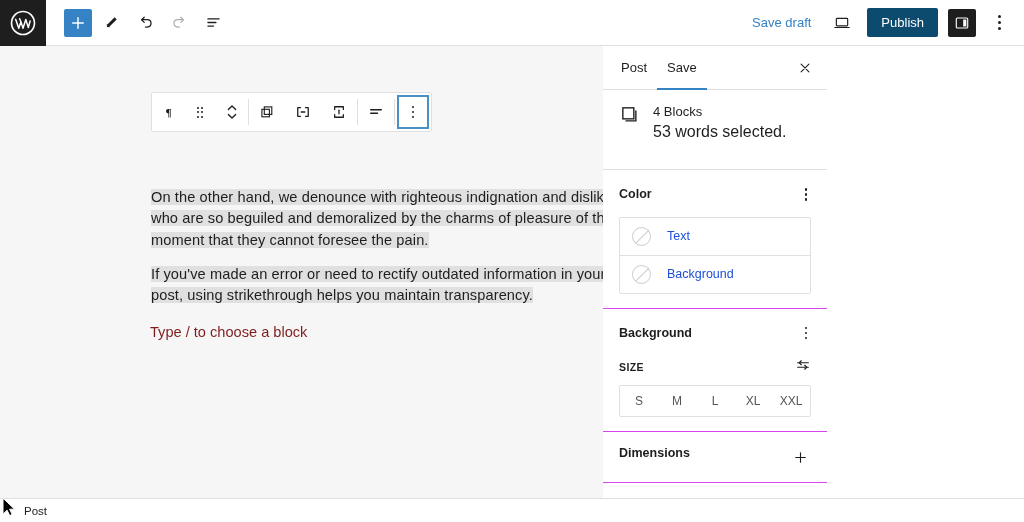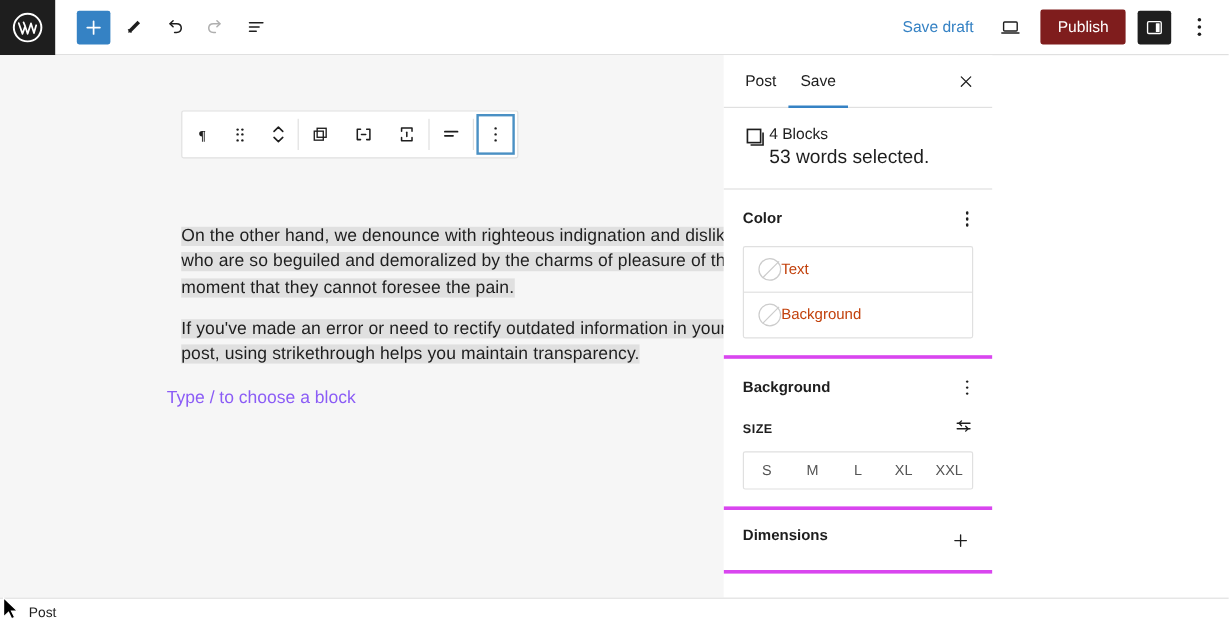--- a/index.html
+++ b/index.html
@@ -31,21 +31,21 @@
   }
   .tb-btn.primary { background: #3582c4; width: 28px; height: 28px; border-radius: 2px; }
   .tb-btn.disabled { opacity: .35; }
   .tb-spacer { flex: 1 1 auto; }
   .tb-right { display: flex; align-items: center; gap: 10px; padding-right: 12px; }
   .save-draft {
     color: #3582c4; font-size: 13px; cursor: pointer; background: none;
     border: none; padding: 4px 6px; font-family: inherit;
   }
   .publish-btn {
-    background: #7f1d1d; color: #fff; font-size: 13px; border: none;
+    background: #0c4a6e; color: #fff; font-size: 13px; border: none;
     border-radius: 2px; padding: 7px 14px; cursor: pointer; font-family: inherit;
   }
   .dark-sq {
     width: 28px; height: 28px; background: #1e1e1e; border-radius: 2px;
     display: flex; align-items: center; justify-content: center; cursor: pointer;
   }
   .kebab {
     width: 26px; height: 30px; display: flex; flex-direction: column;
     align-items: center; justify-content: center; gap: 3px; cursor: pointer;
   }
@@ -86,22 +86,22 @@
   
   .para {
     position: absolute; left: 151px; width: 496px;
     font-size: 14.6px; line-height: 21.3px; color: #1e1e1e;
     letter-spacing: .1px;
   }
   .para span.sel { background: #e0e0e0; }
   #p1 { top: 141px; }
   #p2 { top: 218px; }
   .placeholder {
-    position: absolute; left: 139px; top: 276px; width: 480px;
-    font-size: 14.6px; line-height: 21px; color: #8b5cf6;
+    position: absolute; left: 150px; top: 276px; width: 480px;
+    font-size: 14.6px; line-height: 21px; color: #7f1d1d;
   }
 
   
   .sidebar {
     position: absolute; top: 46px; right: 0; width: 224px; height: 452px;
     background: #fff; overflow: hidden;
   }
   .sb-tabs {
     display: flex; align-items: center; height: 44px;
     border-bottom: 1px solid #e0e0e0; position: relative; padding: 0 8px;
@@ -110,37 +110,37 @@
     font-size: 13px; color: #1e1e1e; padding: 0 10px; height: 44px;
     line-height: 44px; cursor: pointer; background: none; border: none;
     font-family: inherit;
   }
   .sb-tab.active { box-shadow: inset 0 -2px 0 #3582c4; font-weight: 400; }
   .sb-close {
     position: absolute; right: 12px; top: 12px; width: 20px; height: 20px;
     cursor: pointer; display: flex; align-items: center; justify-content: center;
   }
   .sb-info {
-    display: flex; align-items: flex-start; gap: 0;
-    padding: 14px 16px 16px 16px; border-bottom: 1px solid #e0e0e0;
+    display: flex; align-items: flex-start; gap: 12px;
+    padding: 14px 16px 28px 16px; border-bottom: 1px solid #e0e0e0;
   }
   .sb-info-text { display: flex; flex-direction: column; gap: 4px; }
   .sb-count { font-size: 13px; color: #1e1e1e; }
   .sb-words { font-size: 16px; color: #1e1e1e; }
   .sb-section {
-    padding: 14px 16px; border-bottom: 3px solid #d946ef;
+    padding: 14px 16px; border-bottom: 1px solid #d946ef;
   }
   .sb-sec-head { display: flex; align-items: center; justify-content: space-between; }
   .sb-sec-title { font-size: 12.5px; font-weight: bold; color: #1e1e1e; }
   .sb-kebab { display: flex; flex-direction: column; gap: 2.5px; align-items: center; cursor: pointer; padding: 4px; }
   .sb-kebab i { width: 2.5px; height: 2.5px; border-radius: 50%; background: #1e1e1e; display: block; }
   .color-list { margin-top: 12px; border: 1px solid #e0e0e0; border-radius: 2px; }
   .color-row {
-    display: flex; align-items: center; gap: 0; padding: 9px 12px;
-    cursor: pointer; font-size: 12.5px; color: #c2410c;
+    display: flex; align-items: center; gap: 16px; padding: 9px 12px;
+    cursor: pointer; font-size: 12.5px; color: #1d4ed8;
   }
   .color-row + .color-row { border-top: 1px solid #e0e0e0; }
   .swatch {
     width: 19px; height: 19px; border-radius: 50%; border: 1px solid #ccc;
     position: relative; flex: 0 0 19px; background: #fff;
   }
   .swatch::after {
     content: ""; position: absolute; left: 50%; top: -1px; width: 1px; height: 19px;
     background: #ccc; transform: rotate(45deg); transform-origin: center;
   }

